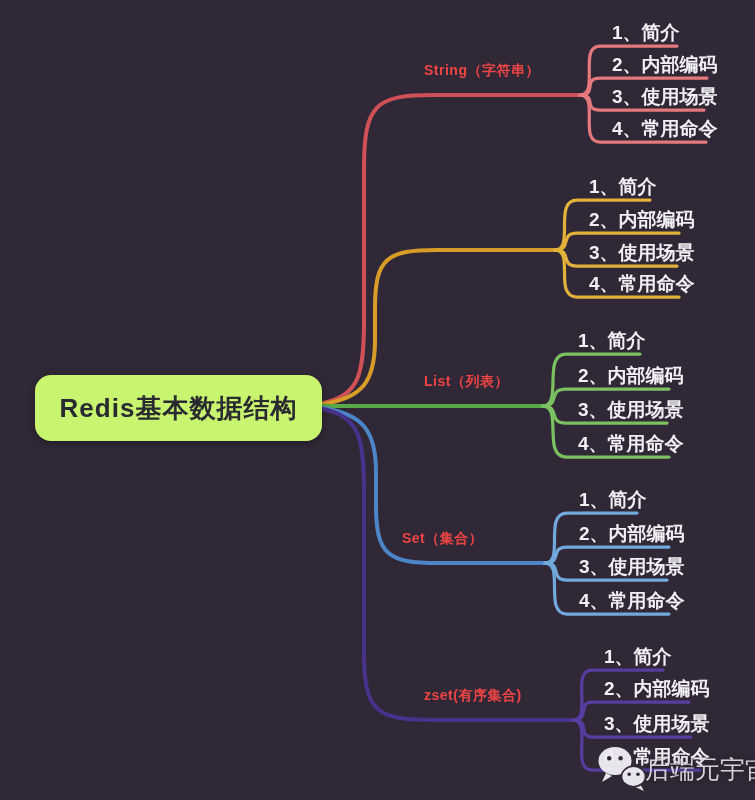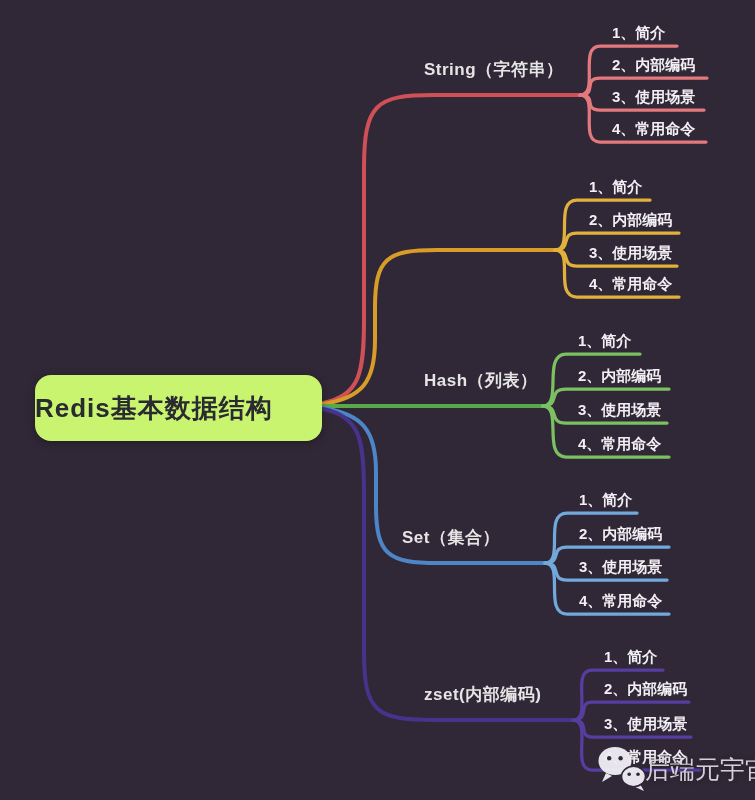--- a/index.html
+++ b/index.html
@@ -10,36 +10,36 @@
     font-family:"Liberation Sans","DejaVu Sans",sans-serif;
   }
   .lines{position:absolute;left:0;top:0;}
   .lines path{fill:none;stroke-linecap:round;stroke-linejoin:round;}
   .trunk{stroke-width:4px;}
   .leafline{stroke-width:3.25px;}
   .root-node{
     position:absolute;left:35px;top:375px;
     width:287px;height:66px;
     border-radius:16px;
-    display:flex;align-items:center;justify-content:flex-start;
+    display:flex;align-items:center;justify-content:center;
     box-shadow:0 2px 8px rgba(0,0,0,0.35);
     cursor:pointer;
   }
   .root-node span{
     font-size:26px;font-weight:bold;letter-spacing:1px;
   }
   .branch-label{
     position:absolute;
-    color:#e5e5e5;font-size:17px;font-weight:bold;
+    color:#ef4444;font-size:14px;font-weight:bold;
     line-height:26px;white-space:nowrap;letter-spacing:0.5px;
     cursor:pointer;
   }
   .leaf-label{
     position:absolute;
-    color:#f2f0f4;font-size:15px;font-weight:bold;
+    color:#f2f0f4;font-size:19px;font-weight:bold;
     line-height:16px;white-space:nowrap;
     cursor:pointer;
   }
   .watermark{
     position:absolute;left:596px;top:745px;
     display:flex;align-items:center;
     pointer-events:none;
   }
   .watermark .wm-text{
     font-size:25px;font-weight:500;
@@ -95,23 +95,23 @@
       <path class="leafline" d="M 573 720 C 591 720 577 737 592 737 L 691 737" stroke="#563da0"></path>
       <path class="leafline" d="M 573 720 C 593 720 570 770 592 770 L 700 770" stroke="#563da0"></path>
     </g>
   </svg>
 
   <div class="root-node" style="background: rgb(201, 244, 111);">
     <span style="color: rgb(42, 42, 49);">Redis基本数据结构</span>
   </div>
 
   <div class="branch-label" style="left:424px;top:57px">String（字符串）</div>
-  <div class="branch-label" style="left:424px;top:368px">Hash（列表）</div>
+  <div class="branch-label" style="left:424px;top:368px">List（列表）</div>
   <div class="branch-label" style="left:402px;top:525px">Set（集合）</div>
-  <div class="branch-label" style="left:424px;top:682px">zset(内部编码)</div>
+  <div class="branch-label" style="left:424px;top:682px">zset(有序集合)</div>
 
   <div class="leaf-label" style="left:612px;top:25px">1、简介</div>
   <div class="leaf-label" style="left:612px;top:57px">2、内部编码</div>
   <div class="leaf-label" style="left:612px;top:89px">3、使用场景</div>
   <div class="leaf-label" style="left:612px;top:121px">4、常用命令</div>
 
   <div class="leaf-label" style="left:589px;top:179px">1、简介</div>
   <div class="leaf-label" style="left:589px;top:212px">2、内部编码</div>
   <div class="leaf-label" style="left:589px;top:245px">3、使用场景</div>
   <div class="leaf-label" style="left:589px;top:276px">4、常用命令</div>

